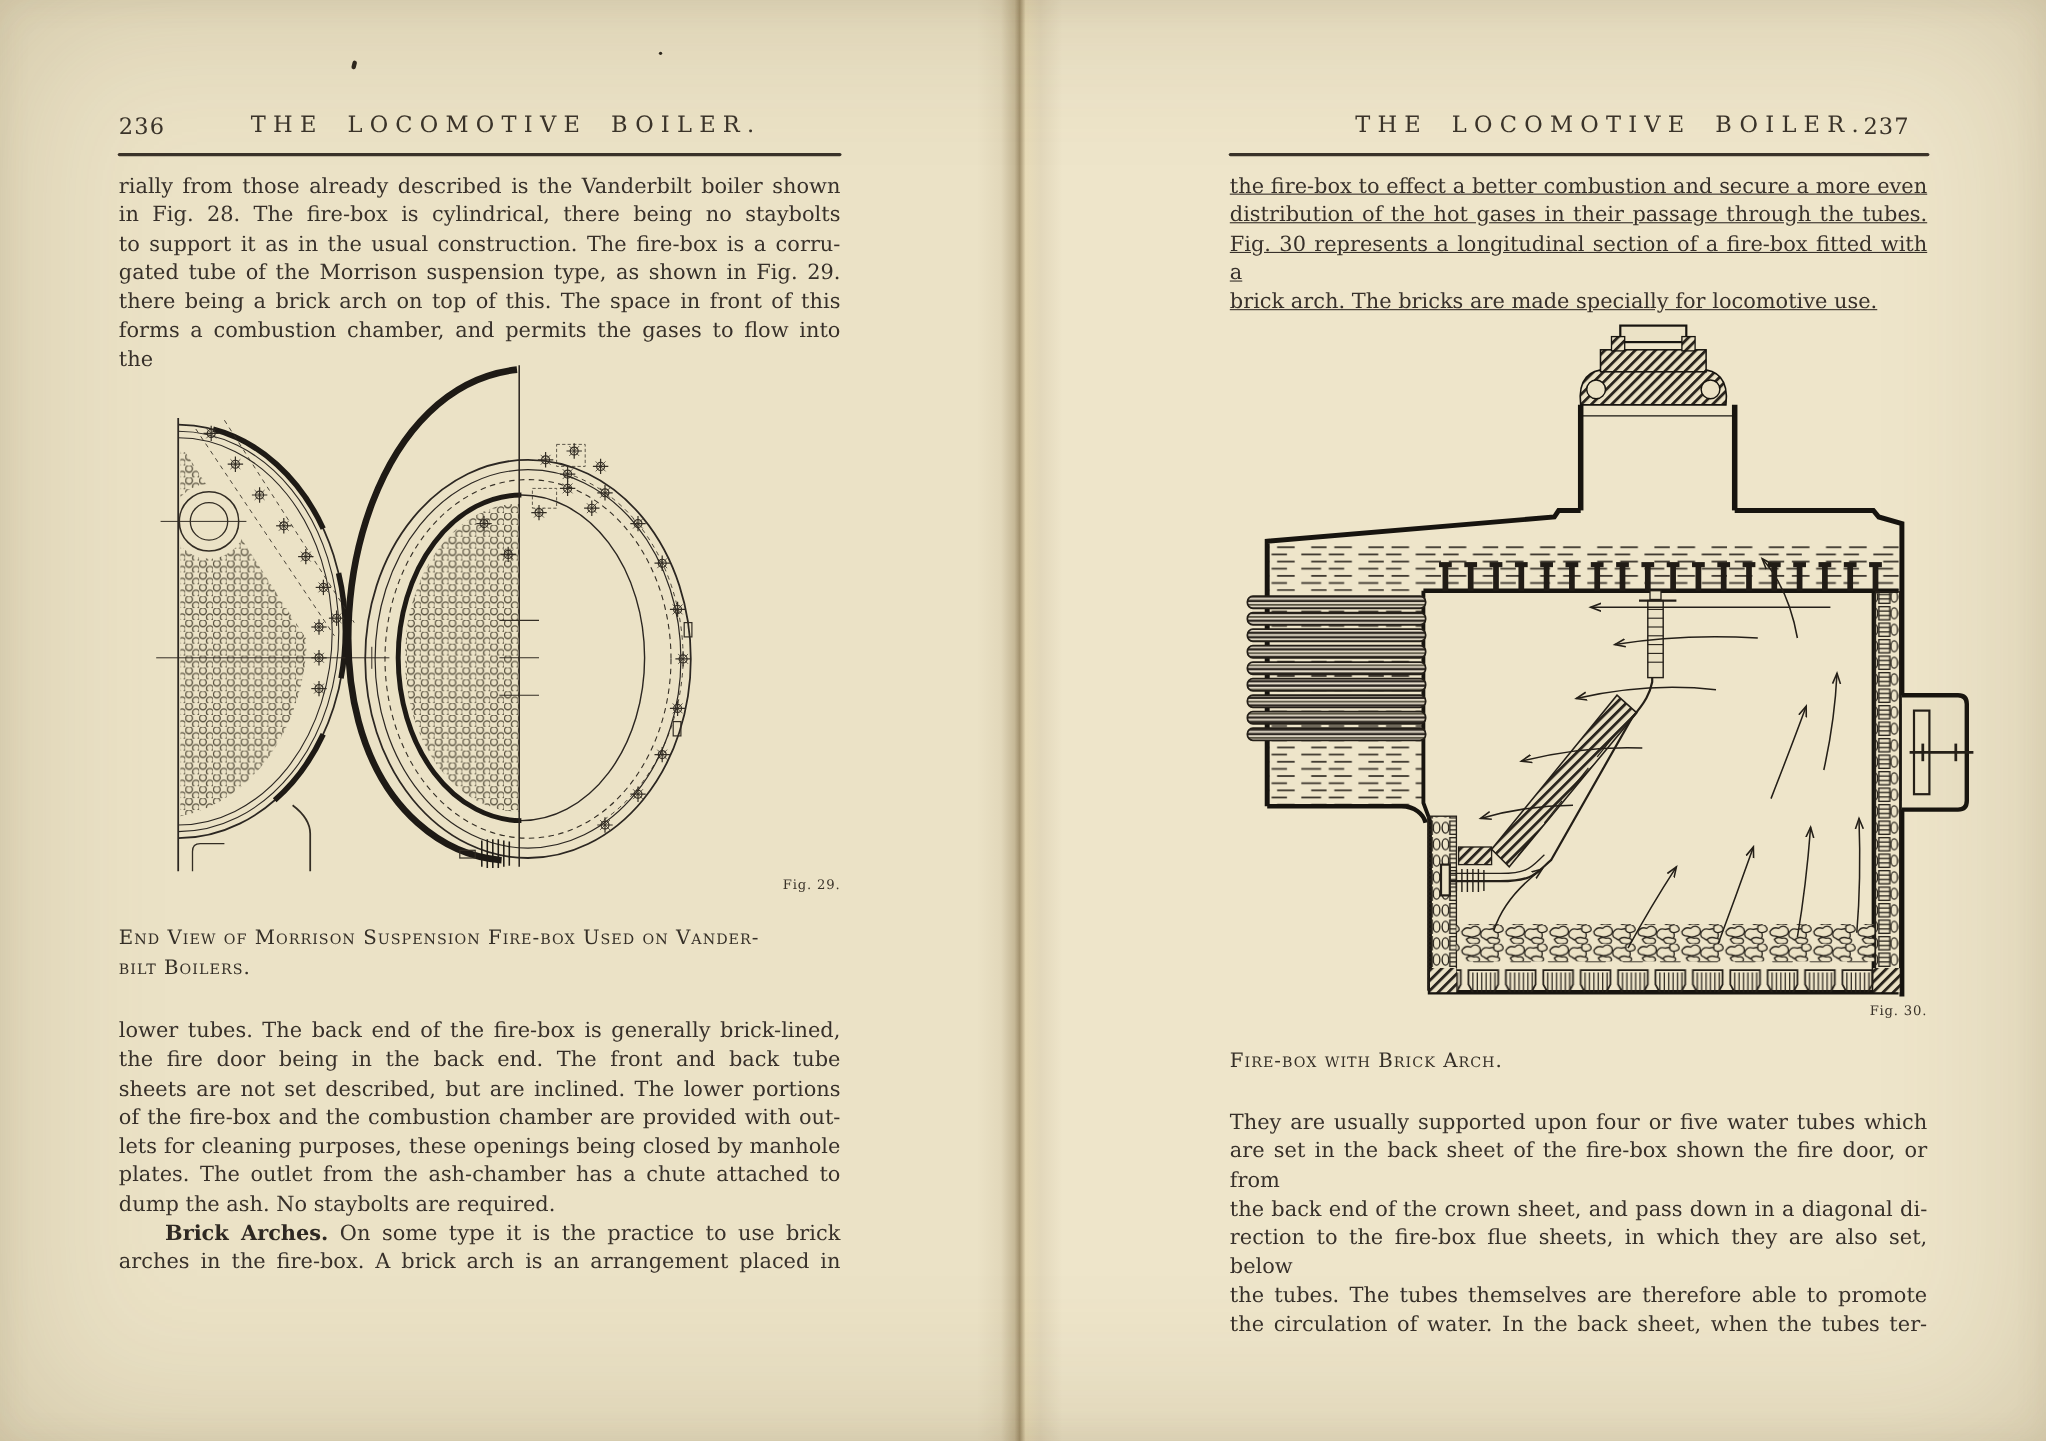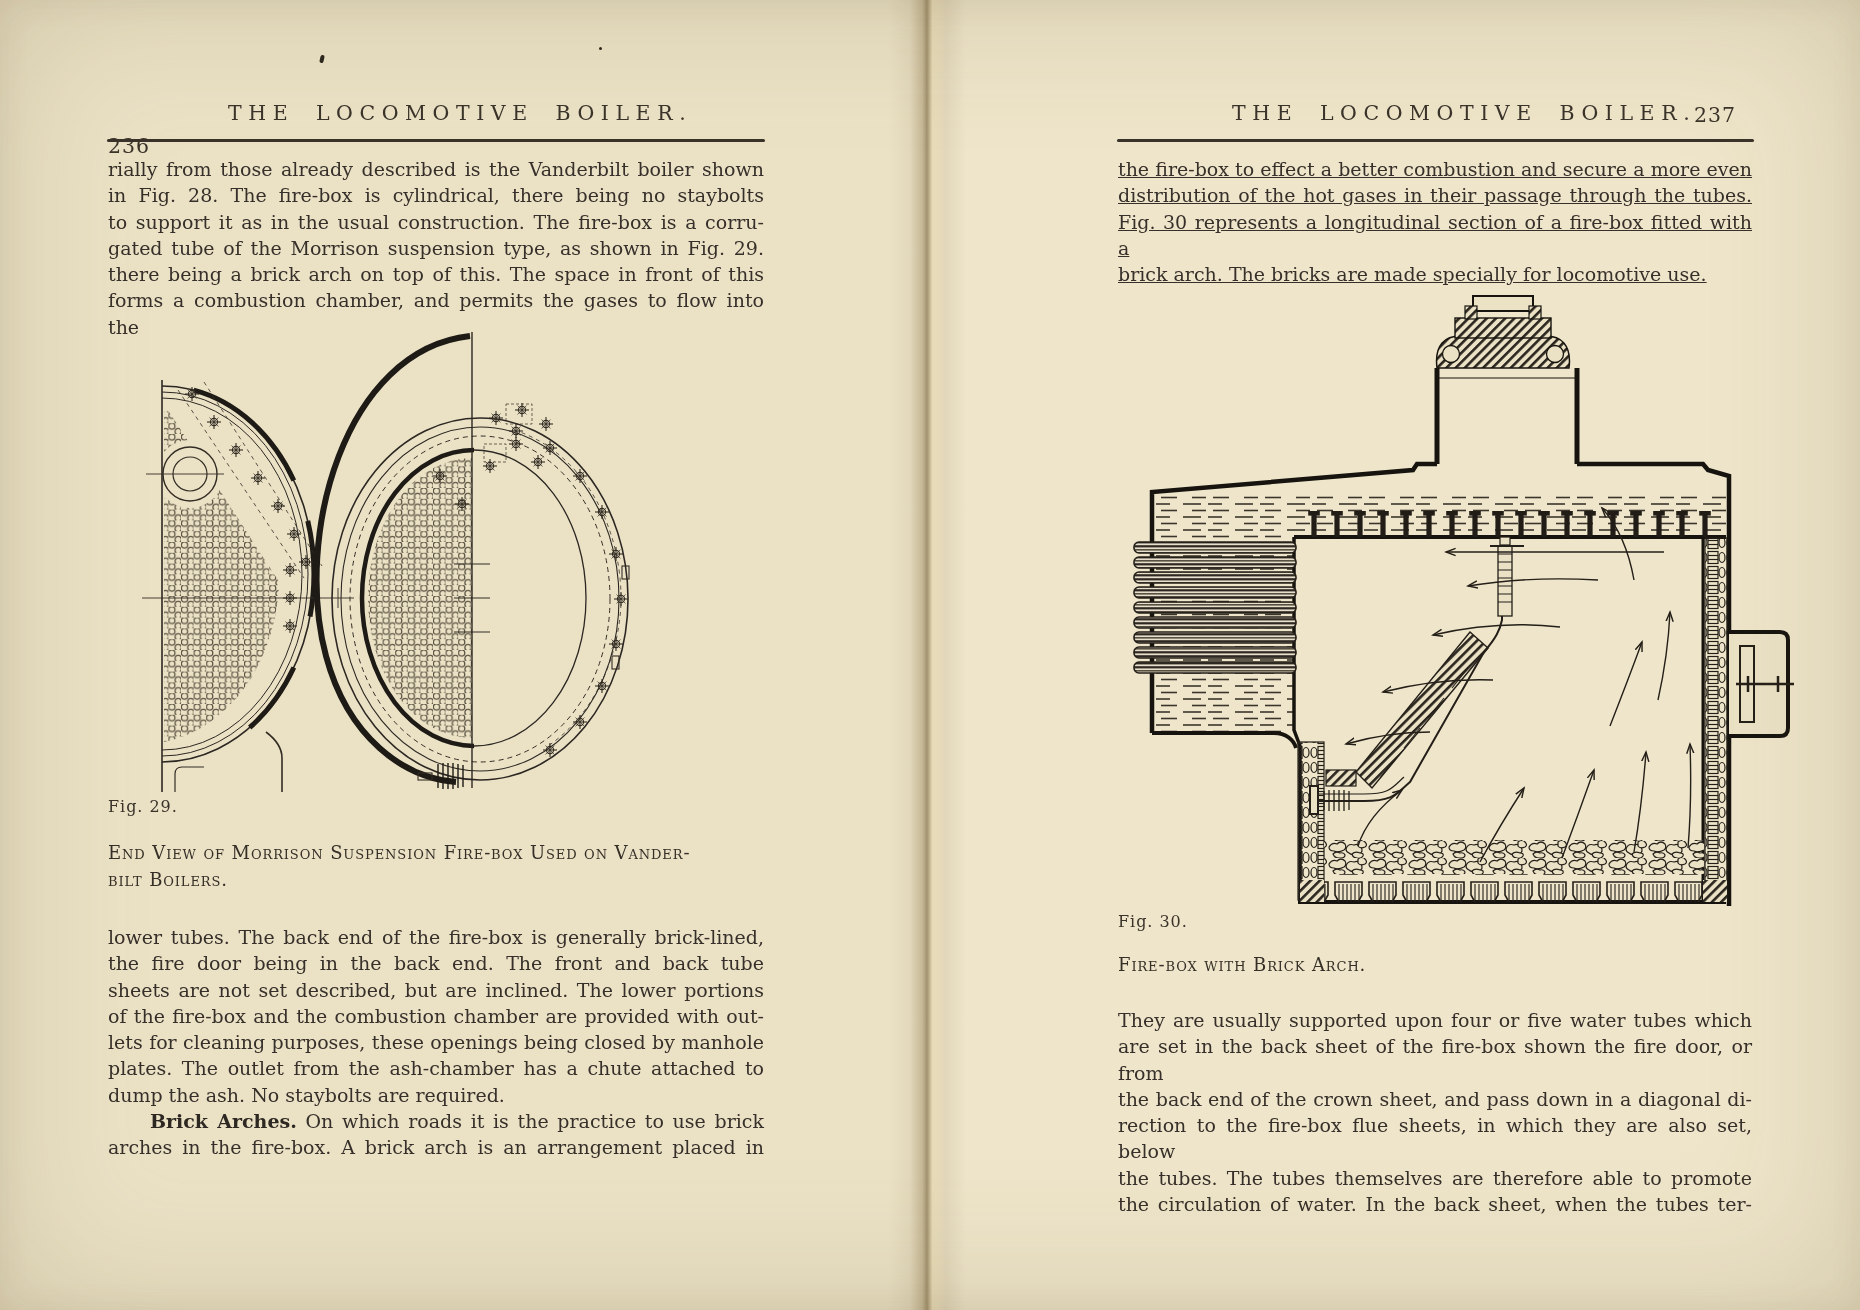--- a/index.html
+++ b/index.html
@@ -27,34 +27,34 @@
   }
   .abs{position:absolute;}
   .pgnum{font-size:20.5px;letter-spacing:1px;}
   .runtitle{font-size:20.5px;letter-spacing:.32em;word-spacing:.42em;white-space:nowrap;}
   .rule{height:2.8px;background:#3a332a;border-radius:2px;}
   .tcol{font-size:19px;line-height:26.3px;color:#37302a;}
   .tline{text-align:justify;text-align-last:justify;text-justify:inter-word;min-height:26.3px;}
   .tline.lastline{text-align-last:left;}
   .tline.indent{text-indent:42px;}
   .tline b{font-weight:bold;color:#2e2822;}
-  .figlabel{font-size:16px;text-align:left;letter-spacing:.06em;}
+  .figlabel{font-size:12px;text-align:right;letter-spacing:.06em;}
   .figcap{font-size:18px;line-height:27px;text-align:left;font-variant:small-caps;letter-spacing:.05em;color:#352f27;}
   .speck{position:absolute;background:#2b251d;}
   svg{display:block;}
 </style>
 </head>
 <body>
 
 <div class="scan">
   <div class="pageshade-right"></div>
   <div class="gutter-shade"></div>
 
   <section>
-    <div class="abs pgnum" style="left:108px;top:103px;margin-top:31px;">236</div>
+    <div class="abs pgnum" style="left:108px;top:103px;">236</div>
     <div class="abs runtitle" style="left:228px;top:101px;">THE LOCOMOTIVE BOILER.</div>
     <div class="abs rule" style="left:107px;top:139px;width:658px;"></div>
 
     <div class="abs tcol" style="left:108px;top:156px;width:656px;">
         <div class="tline">rially from those already described is the Vanderbilt boiler shown</div>
         <div class="tline">in Fig. 28.  The fire-box is cylindrical, there being no staybolts</div>
         <div class="tline">to support it as in the usual construction.  The fire-box is a corru-</div>
         <div class="tline">gated tube of the Morrison suspension type, as shown in Fig. 29.</div>
         <div class="tline">there being a brick arch on top of this.  The space in front of this</div>
         <div class="tline">forms a combustion chamber, and permits the gases to flow into the</div>
@@ -166,21 +166,21 @@
         <div class="tline">lower tubes.  The back end of the fire-box is generally brick-lined,</div>
         <div class="tline">the fire door being in the back end.  The front and back tube</div>
         <div class="tline">sheets are not set described, but are inclined.  The lower portions</div>
         <div class="tline">of the fire-box and the combustion chamber are provided with out-</div>
         <div class="tline">lets for cleaning purposes, these openings being closed by manhole</div>
         <div class="tline">plates.  The outlet from the ash-chamber has a chute attached to</div>
         <div class="tline lastline">dump the ash.  No staybolts are required.</div>
       </div>
 
     <div class="abs tcol" style="left:108px;top:1108px;width:656px;">
-      <div class="tline indent"><b>Brick Arches.</b> <span>On which roads it is the practice to use brick</span></div>
+      <div class="tline indent"><b>Brick Arches.</b> <span>On some type it is the practice to use brick</span></div>
       <div class="tline">arches in the fire-box.  A brick arch is an arrangement placed in</div>
     </div>
 
     <div class="speck" style="left:320px;top:55px;width:4px;height:8px;border-radius:2px;transform:rotate(14deg);"></div>
     <div class="speck" style="left:599px;top:47px;width:3px;height:3px;border-radius:50%;"></div>
   </section>
 
   <section>
     <div class="abs runtitle" style="left:1232px;top:101px;">THE LOCOMOTIVE BOILER.</div>
     <div class="abs pgnum" style="left:1694px;top:103px;">237</div>

